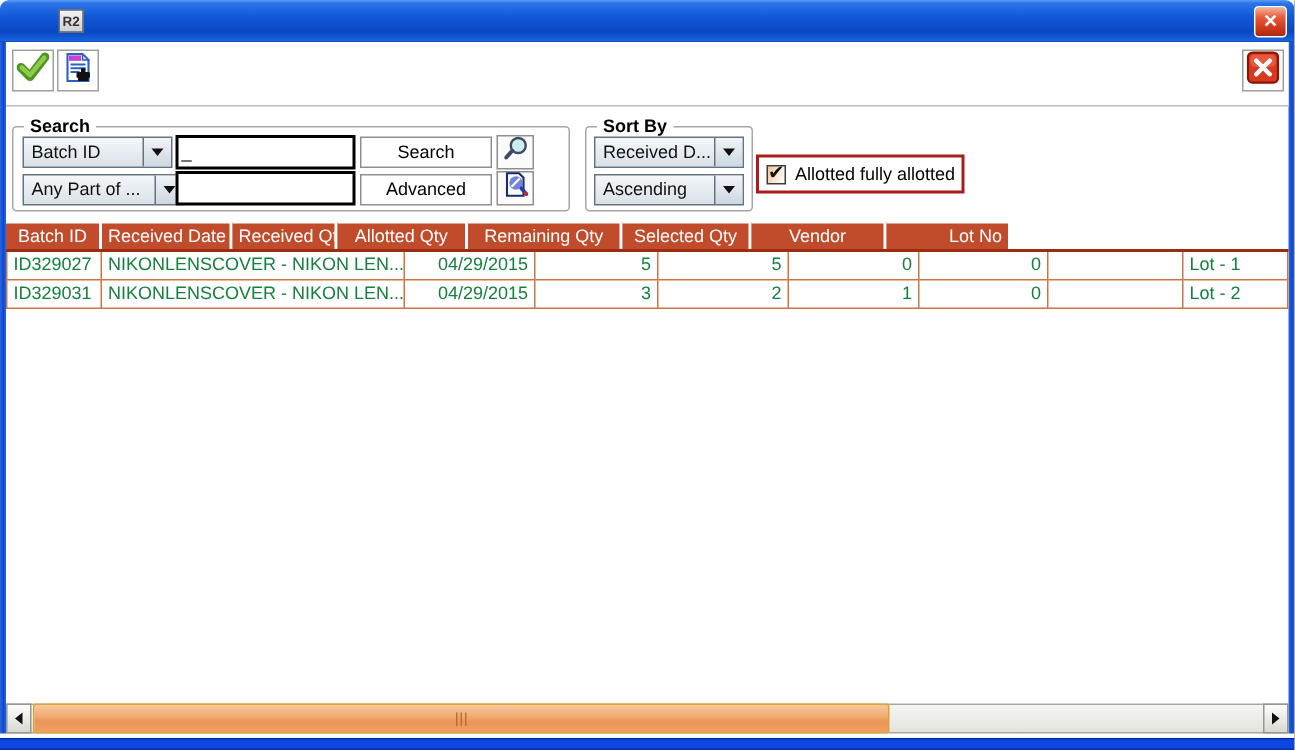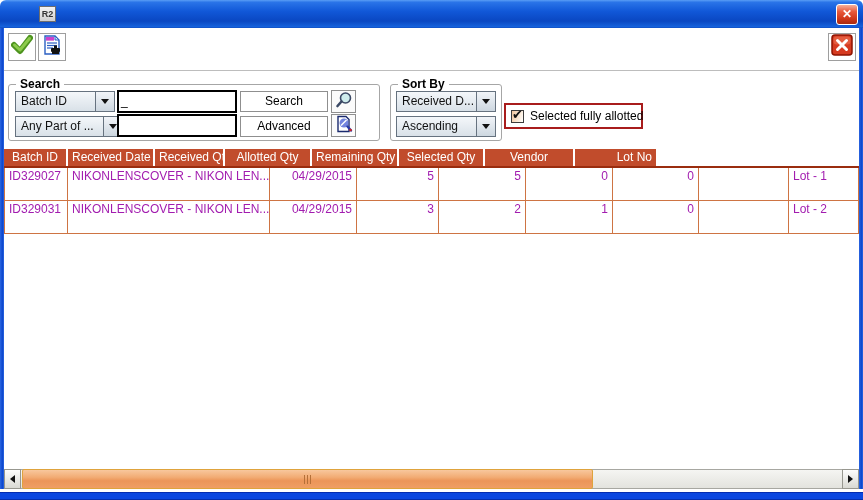--- a/index.html
+++ b/index.html
@@ -99,21 +99,21 @@
   
   .grid { position:absolute; left:4px; top:148px; width:855px; }
   .thead { display:flex; border-bottom:2px solid #9A2D0F; }
   .th {
     flex:none; height:18px; background:#C14C2C; color:#FFF; font-size:12px;
     line-height:17px; text-align:center; border-right:2px solid #FFF; border-top:1px solid #FFF;
     padding:0 4px; white-space:nowrap; overflow:hidden; cursor:pointer;
   }
   .tr { display:flex; background:#FFF; cursor:pointer; }
   .td {
-    flex:none; height:33px; font-size:12px; color:#a21caf; line-height:17px;
+    flex:none; height:19px; font-size:12px; color:#15803d; line-height:17px;
     border-right:1px solid #CE7443; border-bottom:1px solid #CE7443;
     padding:0 4px; white-space:nowrap; overflow:hidden;
   }
   .tr .td:first-child { border-left:1px solid #CE7443; }
   
   .hscroll {
     position:absolute; left:4px; right:4px; bottom:11px; height:20px;
     background:linear-gradient(180deg,#F5F5F2,#E3E3DE); border:1px solid #A7A7A1;
   }
   .sb-btn {
@@ -236,30 +236,30 @@
     <span>Received D...</span>
     <span class="arrow-box">
         <span class="tri-down"></span>
       </span>
   </div>
 
   <div class="cb-wrap">
     <span class="cb-box">
       <span class="check">✔</span>
     </span>
-    <span class="cb-label">Selected fully allotted</span>
+    <span class="cb-label">Allotted fully allotted</span>
   </div>
 
   <div class="grid">
     <div class="thead" id="thead">
         <div class="th" style="width: 64px; text-align: center;">Batch ID</div>
         <div class="th" style="width: 87px; text-align: right;">Received Date</div>
         <div class="th" style="width: 70px; text-align: center;">Received Qty</div>
         <div class="th" style="width: 87px; text-align: center;">Allotted Qty</div>
-        <div class="th" style="width: 87px; text-align: center;">Remaining Qty</div>
+        <div class="th" style="width: 103px; text-align: center;">Remaining Qty</div>
         <div class="th" style="width: 86px; text-align: center;">Selected Qty</div>
         <div class="th" style="width: 90px; text-align: center;">Vendor</div>
         <div class="th" style="width: 83px; text-align: right;">Lot No</div>
       </div>
     <div id="tbody">
         <div class="tr">
           <div class="td" style="width: 64px; text-align: left;">ID329027</div>
           <div class="td" style="width: 202px; text-align: left;">NIKONLENSCOVER - NIKON LEN...</div>
           <div class="td" style="width: 87px; text-align: right;">04/29/2015</div>
           <div class="td" style="width: 82px; text-align: right;">5</div>

